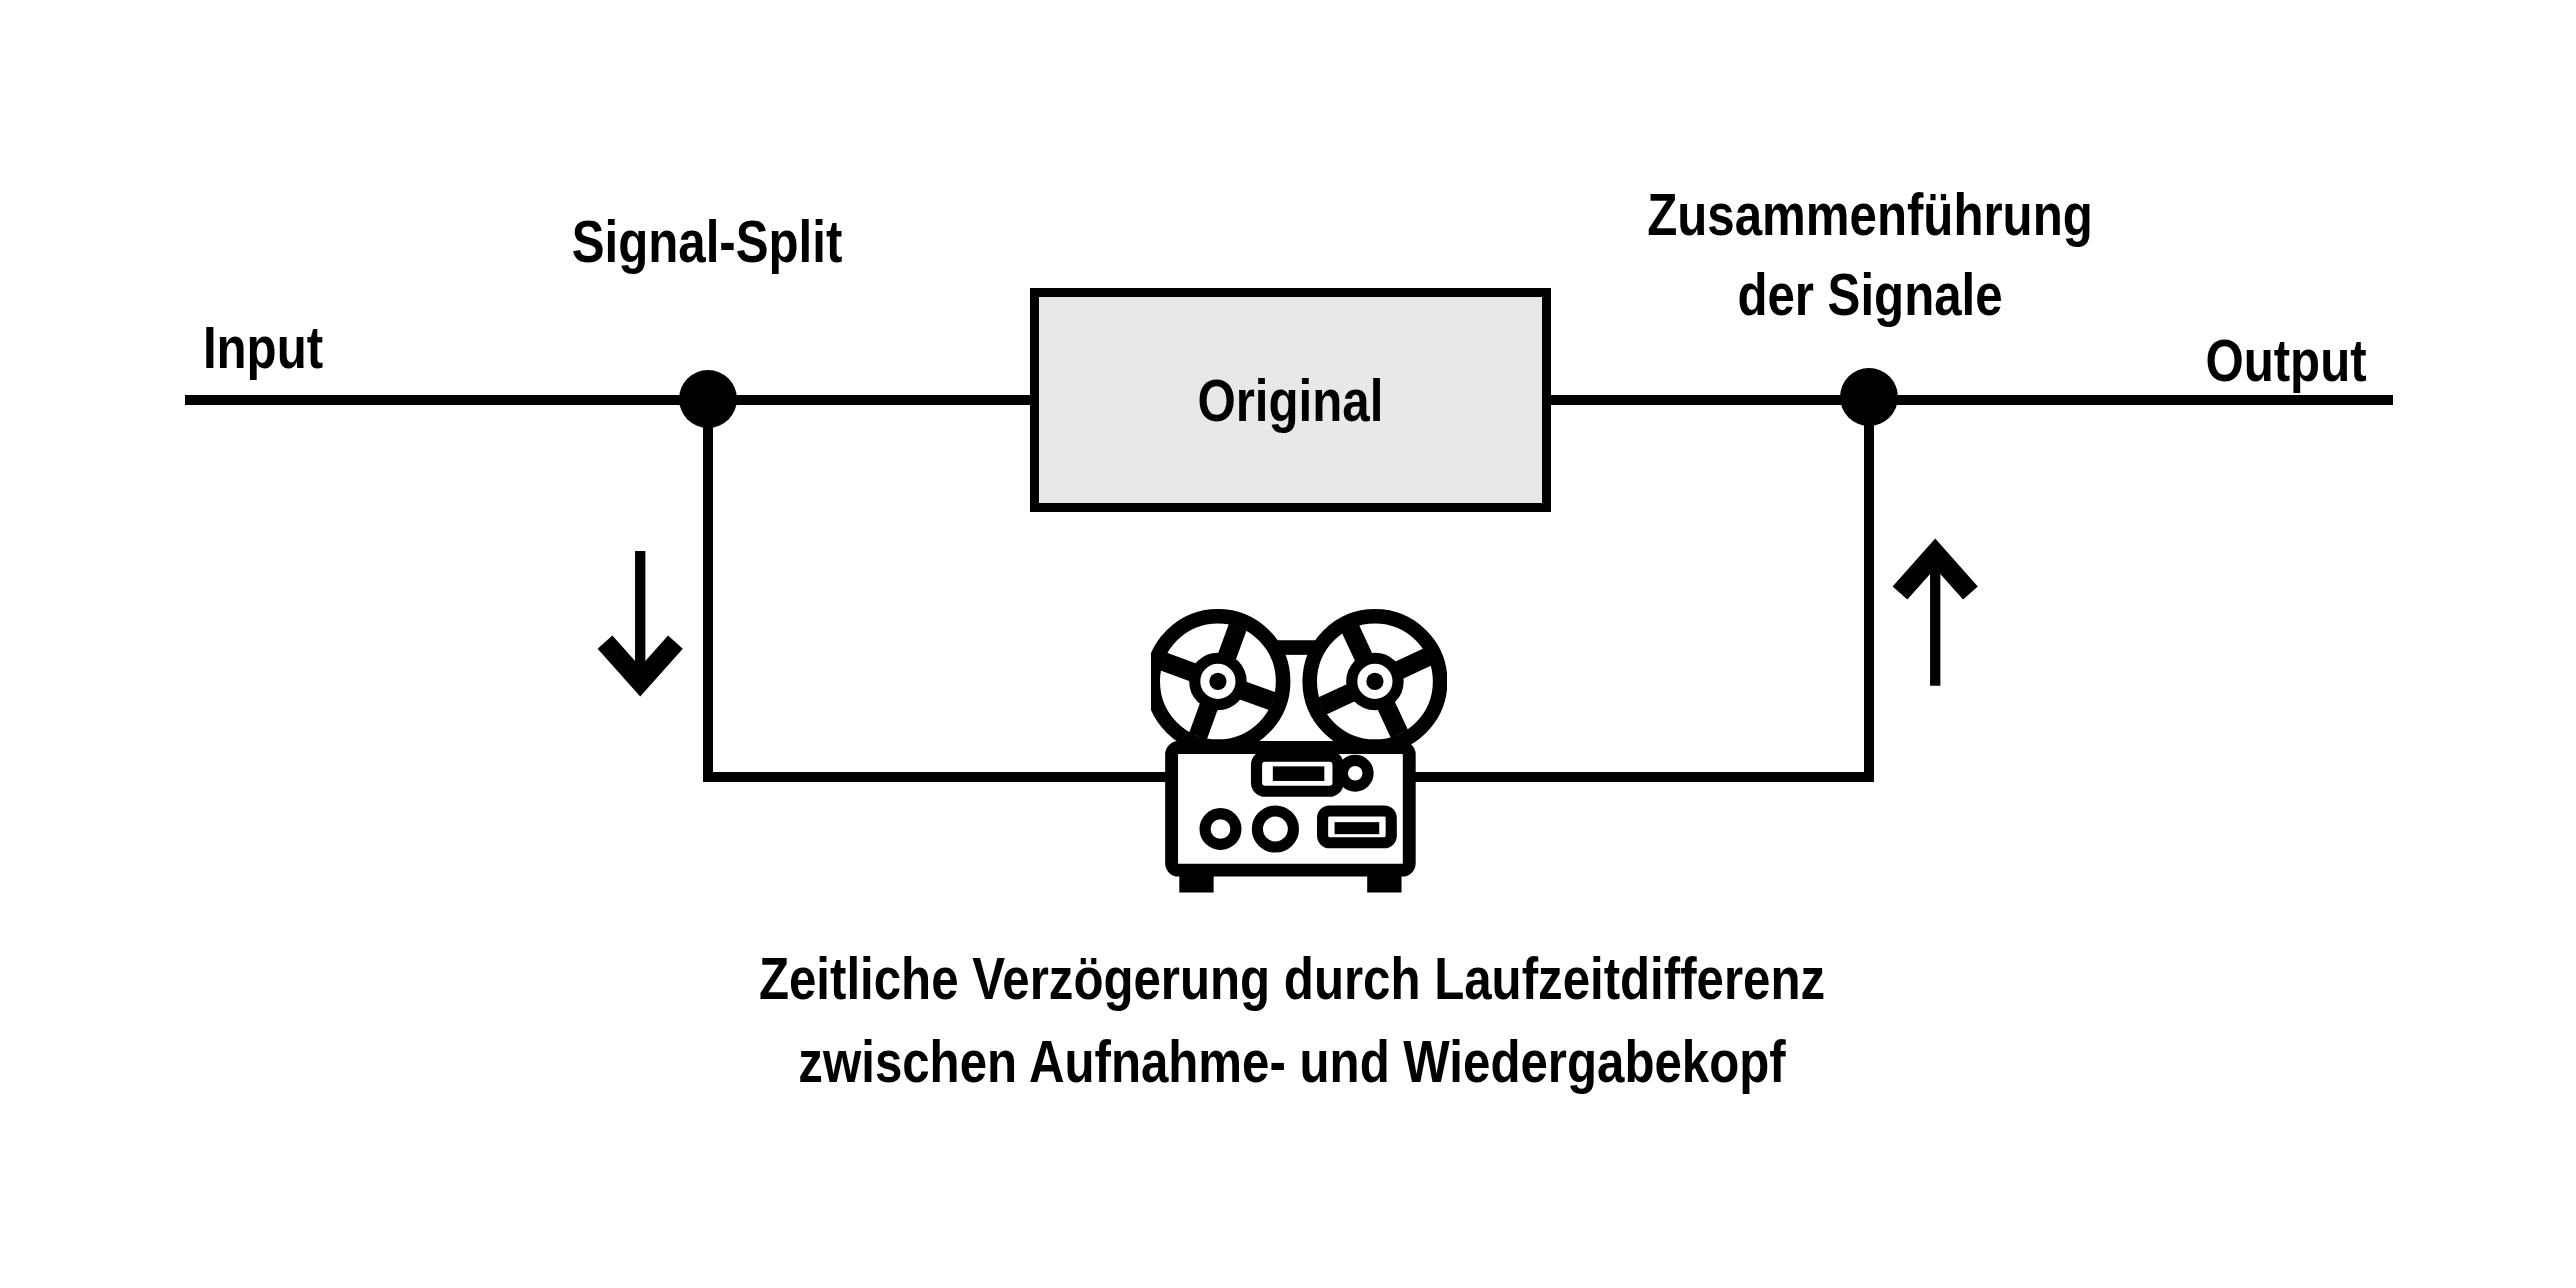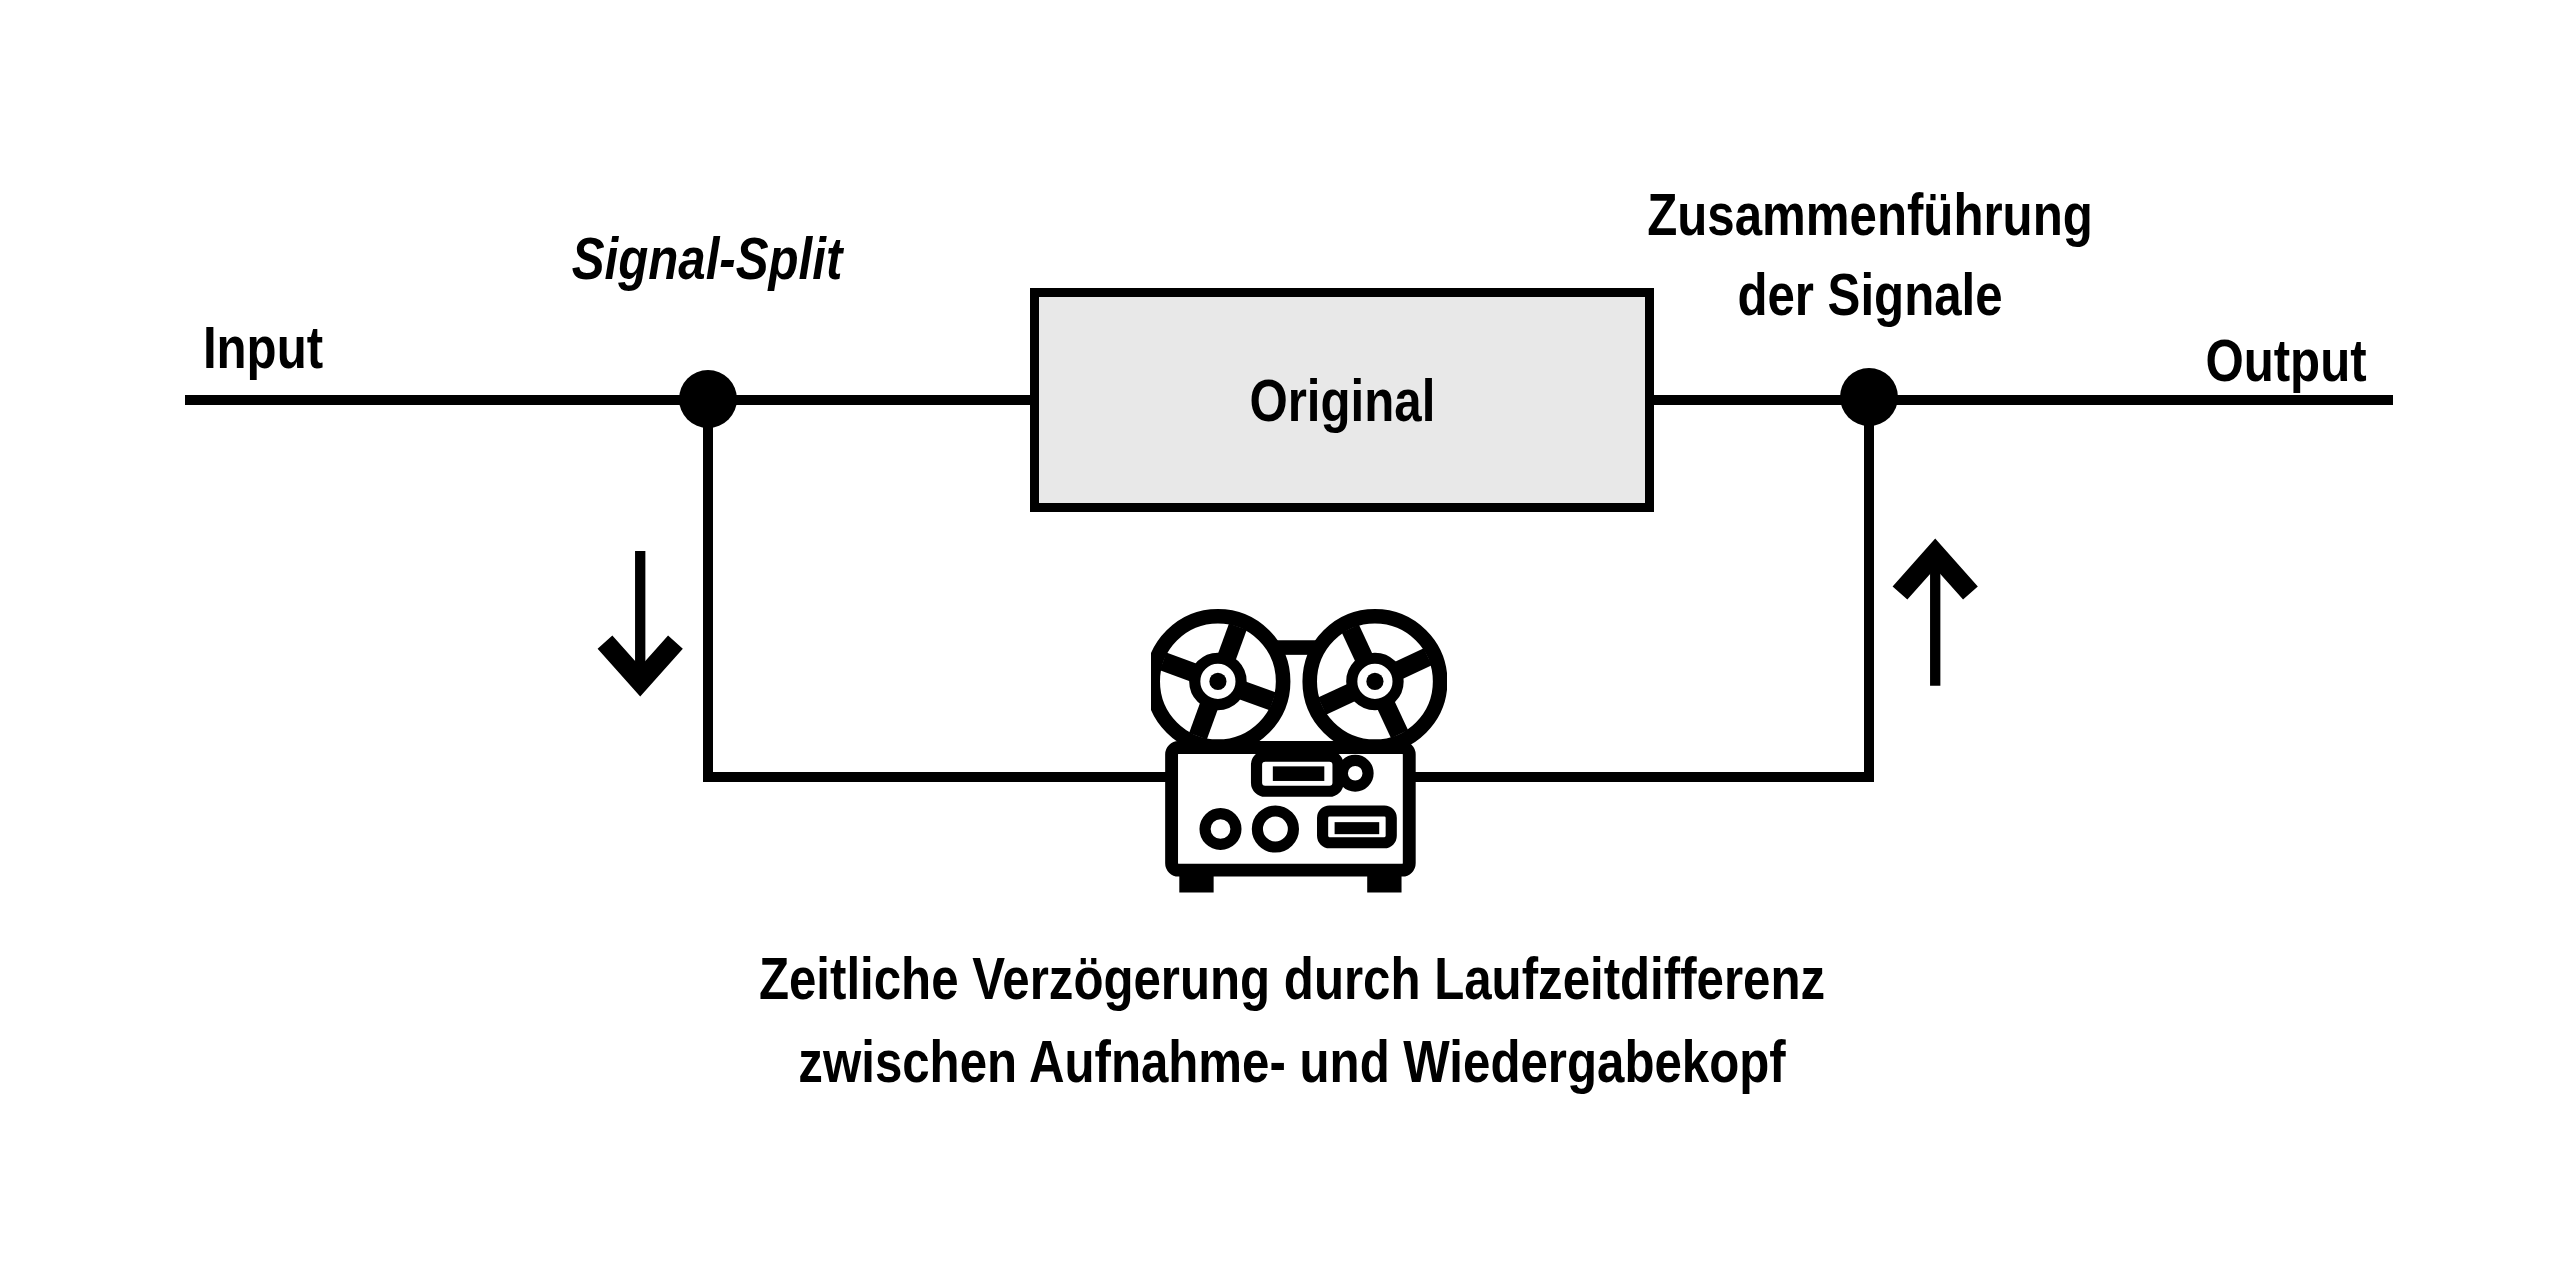--- a/index.html
+++ b/index.html
@@ -22,21 +22,21 @@
   .line { position: absolute; background: var(--line); }
   .dot {
     position: absolute;
     width: 58px; height: 58px;
     background: var(--line);
     border-radius: 50%;
   }
   .orig-box {
     position: absolute;
     left: 1030px; top: 288px;
-    width: 624px; height: 224px;
+    width: 521px; height: 224px;
     background: var(--box-fill);
     border: 9.4px solid var(--line);
     display: flex; align-items: center; justify-content: center;
   }
   .label {
     position: absolute;
     transform: translate(-50%, -50%);
     font-weight: bold;
     font-size: 60px;
     line-height: 80px;
@@ -145,21 +145,21 @@
       <circle cx="145" cy="270" r="21" fill="#ffffff" stroke="currentColor" stroke-width="13"></circle>
       <rect x="200" y="249" width="80" height="37" rx="8" fill="#ffffff" stroke="currentColor" stroke-width="13"></rect>
       <rect x="214" y="262" width="52" height="14" fill="currentColor"></rect>
     </g>
   </svg>
 
   <div class="label" style="left:263px; top:348px;">
     <span class="cond">Input</span>
   </div>
 
-  <div class="label" style="left:707px; top:259px;font-style:italic;">
+  <div class="label" style="left:707px; top:242px;">
     <span class="cond">Signal-Split</span>
   </div>
 
   <div class="label-block" style="left:1870px; top:255px;">
     <div>Zusammenführung</div>
     <div>der Signale</div>
   </div>
 
   <div class="label" style="left:2286px; top:361px;text-align:center;">
     <span class="cond">Output</span>

